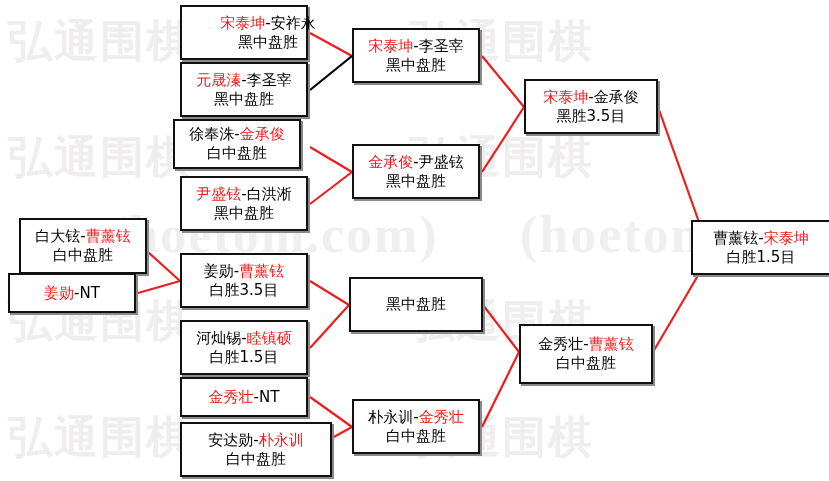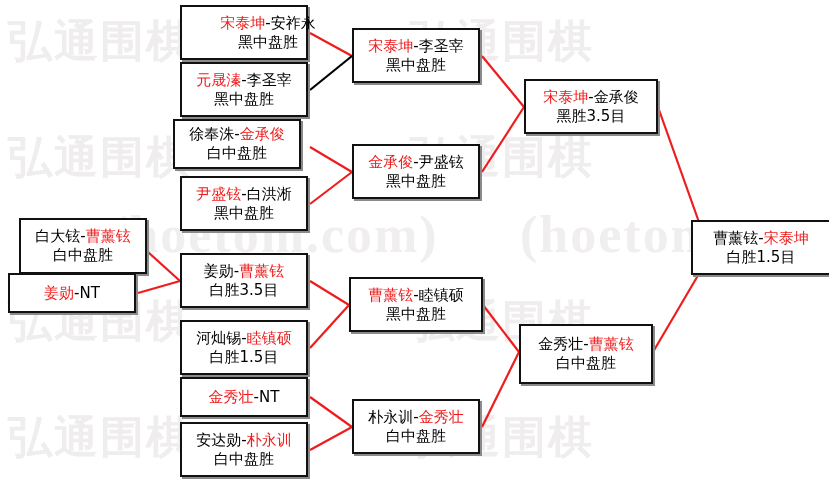--- a/index.html
+++ b/index.html
@@ -114,21 +114,21 @@
       <div class="node" style="left: 8px; top: 273px; width: 128px; height: 40px;">
         <div class="line1"><span class="red">姜勋</span><span class="dash">-</span><span class="blk">NT</span></div>
       </div>
       <div class="node" style="left: 180px; top: 320px; width: 128px; height: 55px;">
         <div class="line1"><span class="blk">河灿锡</span><span class="dash">-</span><span class="red">睦镇硕</span></div>
         <div class="line2">白胜1.5目</div>
       </div>
       <div class="node" style="left: 180px; top: 377px; width: 128px; height: 40px;">
         <div class="line1"><span class="red">金秀壮</span><span class="dash">-</span><span class="blk">NT</span></div>
       </div>
-      <div class="node" style="left: 180px; top: 422px; width: 128px; height: 55px;">
+      <div class="node" style="left: 180px; top: 422px; width: 152px; height: 55px;">
         <div class="line1"><span class="blk">安达勋</span><span class="dash">-</span><span class="red">朴永训</span></div>
         <div class="line2">白中盘胜</div>
       </div>
       <div class="node" style="left: 352px; top: 28px; width: 128px; height: 55px;">
         <div class="line1"><span class="red">宋泰坤</span><span class="dash">-</span><span class="blk">李圣宰</span></div>
         <div class="line2">黑中盘胜</div>
       </div>
       <div class="node" style="left: 352px; top: 144px; width: 128px; height: 55px;">
         <div class="line1"><span class="red">金承俊</span><span class="dash">-</span><span class="blk">尹盛铉</span></div>
         <div class="line2">黑中盘胜</div>
@@ -139,21 +139,20 @@
       </div>
       <div class="node" style="left: 352px; top: 399px; width: 128px; height: 55px;">
         <div class="line1"><span class="blk">朴永训</span><span class="dash">-</span><span class="red">金秀壮</span></div>
         <div class="line2">白中盘胜</div>
       </div>
       <div class="node" style="left: 524px; top: 79px; width: 134px; height: 55px;">
         <div class="line1"><span class="red">宋泰坤</span><span class="dash">-</span><span class="blk">金承俊</span></div>
         <div class="line2">黑胜3.5目</div>
       </div>
       <div class="node" style="left: 349px; top: 277px; width: 134px; height: 55px;">
-        <div class="line1"><span class="red">曹薰铉</span><span class="dash">-</span><span class="blk">睦镇硕</span></div>
         <div class="line2">黑中盘胜</div>
       </div>
       <div class="node" style="left: 519px; top: 324px; width: 134px; height: 60px;">
         <div class="line1"><span class="blk">金秀壮</span><span class="dash">-</span><span class="red">曹薰铉</span></div>
         <div class="line2">白中盘胜</div>
       </div>
       <div class="node" style="left: 691px; top: 220px; width: 140px; height: 55px;">
         <div class="line1"><span class="blk">曹薰铉</span><span class="dash">-</span><span class="red">宋泰坤</span></div>
         <div class="line2">白胜1.5目</div>
       </div>

